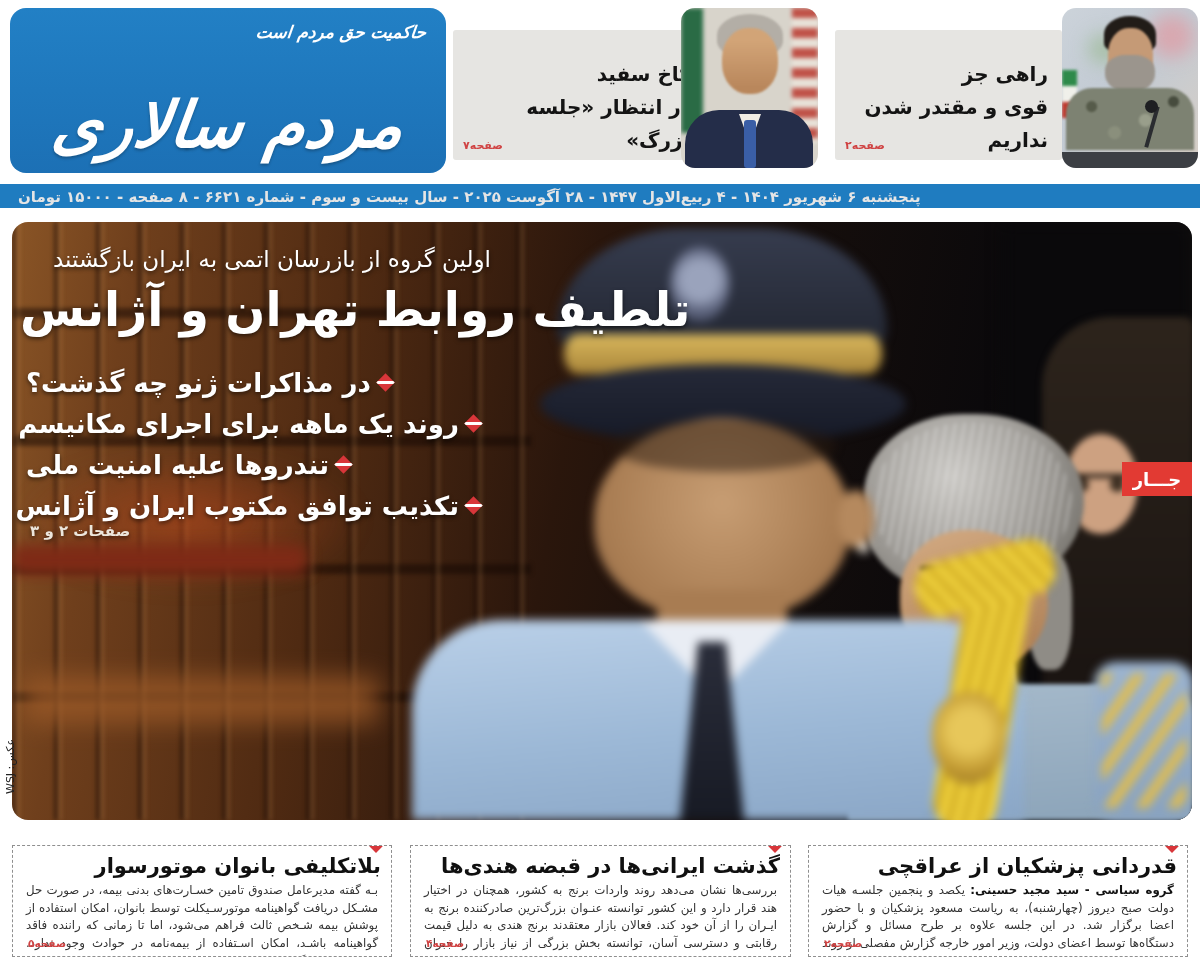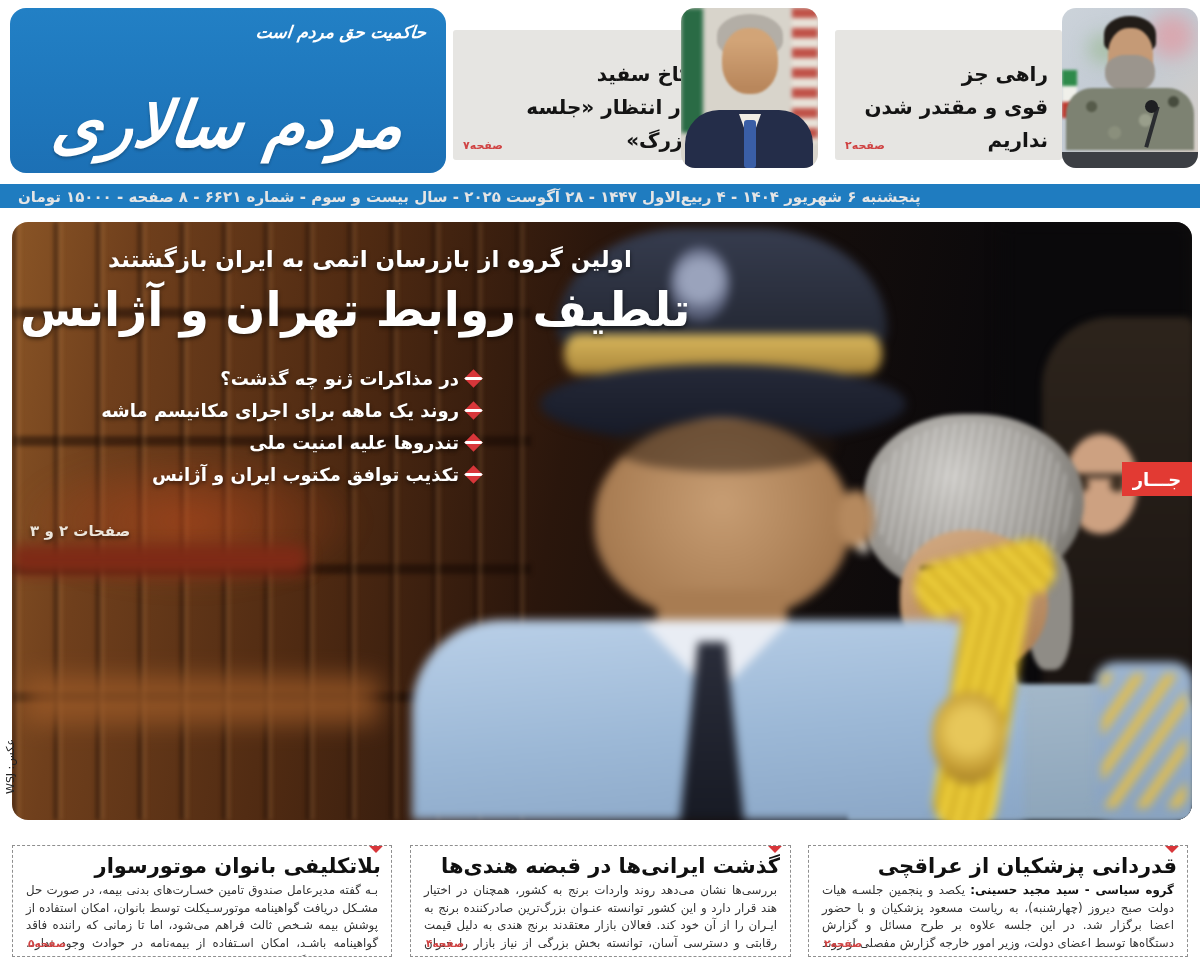--- a/index.html
+++ b/index.html
@@ -179,24 +179,24 @@
 
   
   .watermark {
     position:absolute; right:0; top:240px; width:70px; height:34px; background:#e23a33;
     color:#fff; font-weight:bold; font-size:18px; letter-spacing:1px;
     display:flex; align-items:center; justify-content:center; direction:rtl;
   }
 
   
   .photo-text { position:absolute; color:#fff; direction:rtl; text-shadow:0 2px 4px rgba(0,0,0,.55); }
-  .kicker { left:52px; top:24px; font-size:23px; font-weight:bold;padding-left:44px; }
+  .kicker { left:41px; top:24px; font-size:23px; font-weight:normal; }
   .lead-headline { left:8px; top:60px; font-size:47px; font-weight:bold; letter-spacing:-1px; }
   .bullets { left:14px; top:146px; width:460px; direction:rtl; text-align:left; }
-  .b-line { display:block; font-size:18px; font-weight:bold; color:#fff; margin-bottom:11px; white-space:nowrap;text-align:right; }
+  .b-line { display:block; font-size:26px; font-weight:bold; color:#fff; margin-bottom:11px; white-space:nowrap; }
   .diamond {
     display:inline-block; width:13px; height:13px; vertical-align:middle; margin:0 6px 4px 8px;
     background-color:#d8363a;
     background-image:linear-gradient(135deg, rgba(0,0,0,0) 40%, #fff 40%, #fff 58%, rgba(0,0,0,0) 58%);
     transform:rotate(45deg);
   }
   .pages-note { left:18px; top:300px; font-size:15px; font-weight:bold; color:#ece6dc; }
 
   .photo-credit {
     position:absolute; left:-26px; top:760px; width:72px; text-align:center;

